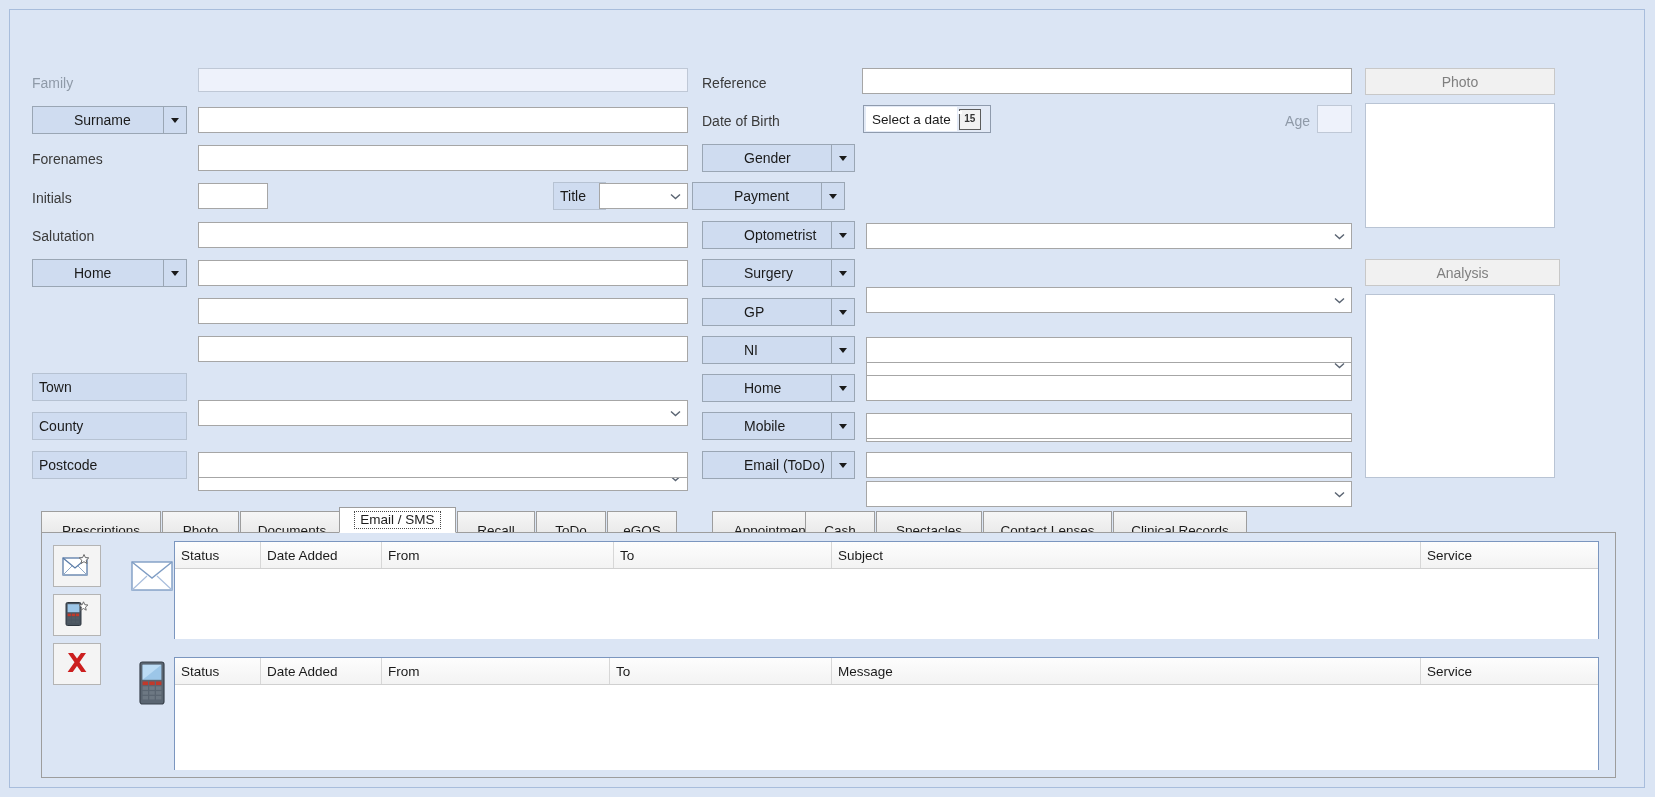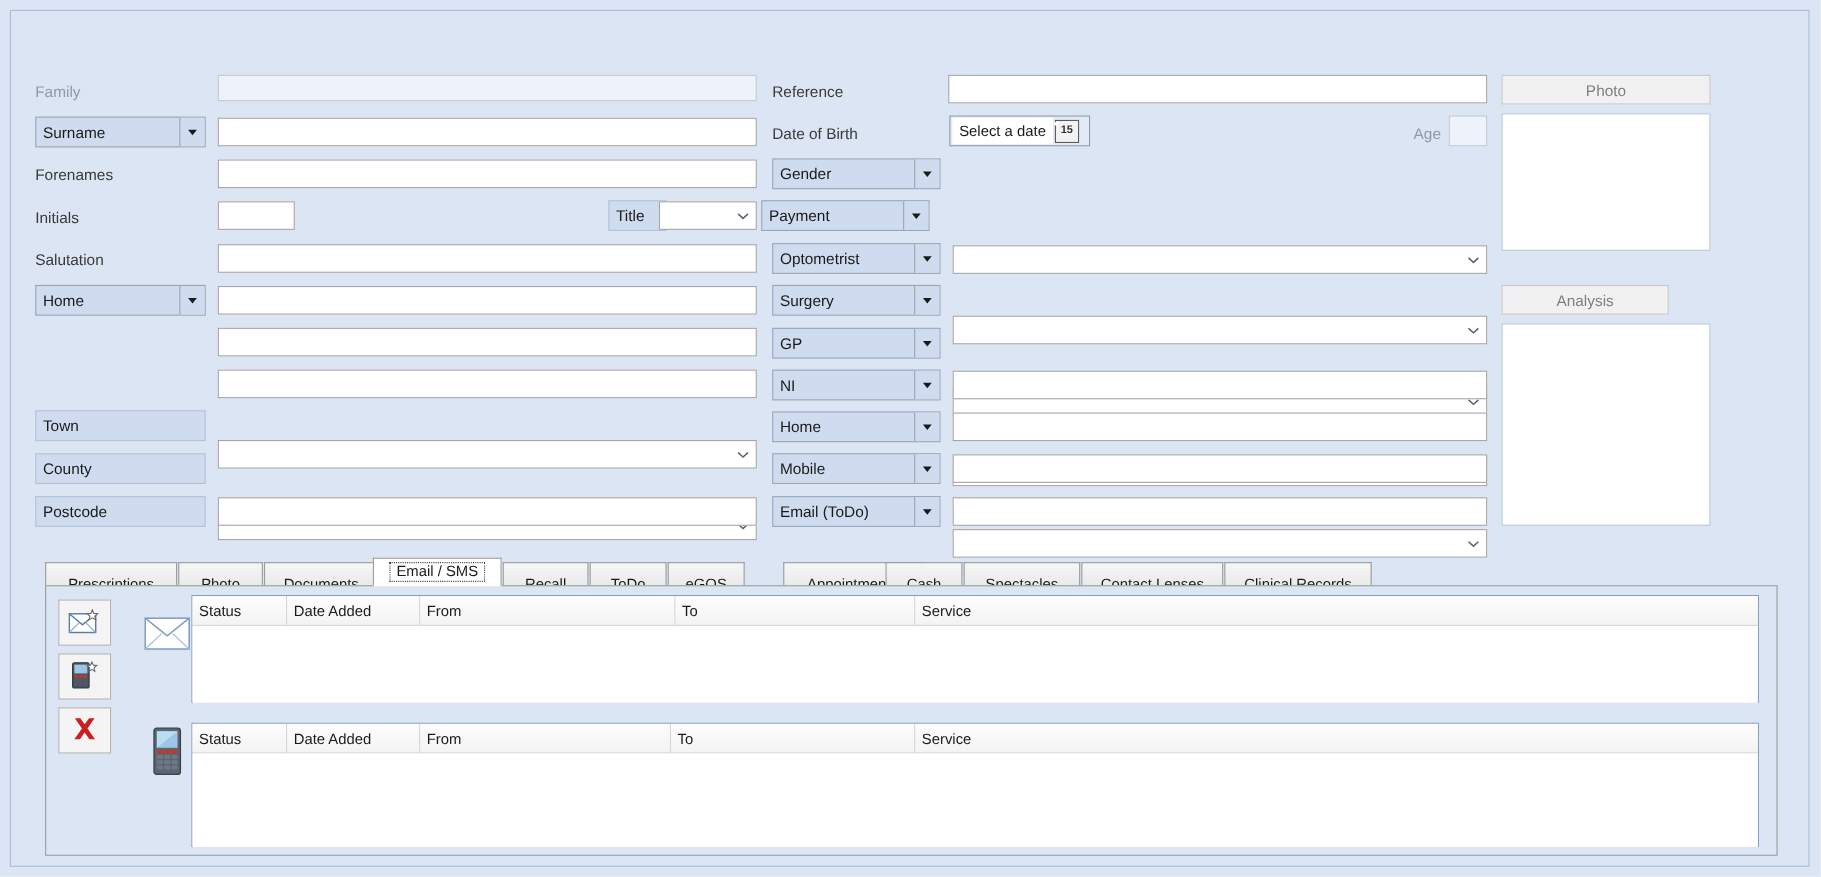--- a/index.html
+++ b/index.html
@@ -34,21 +34,21 @@
   }
   .plainlabel.muted{color:#8f9aa8;}
   .plainlabel.right{justify-content:flex-end;}
 
   
   .lblbtn{
     background:#cfdcf0;
     border:1px solid #9aa6b4;
     display:flex;align-items:center;
     height:28px;
-    font-size:14px;color:#1a1a1a;
+    font-size:14px;color:#1a1a1a;padding-left:35px;
   }
   .lblbtn .lbltext{padding-left:6px;flex:1;white-space:nowrap;overflow:hidden;}
   .lblbtn .arrowcell{
     width:22px;height:100%;
     border-left:1px solid #9aa6b4;
     display:flex;align-items:center;justify-content:center;
     background:#cfdcf0;
   }
   .lblbtn .arrowcell .tri{
     width:0;height:0;
@@ -414,21 +414,21 @@
           <i class="tri"></i>
         </span>
   </div>
   <input class="abs tin" style="left: 856px; top: 442px; width: 486px;" value="">
 
   <div class="abs panelhdr" style="left:1355px;top:58px;width:190px;">
     <span>Photo</span>
   </div>
   <div class="abs panelbox" style="left:1355px;top:93px;width:190px;height:125px;"></div>
 
-  <div class="abs panelhdr" style="left:1355px;top:249px;width:152px;">
+  <div class="abs panelhdr" style="left:1355px;top:249px;width:195px;">
     <span>Analysis</span>
   </div>
   <div class="abs panelbox" style="left:1355px;top:284px;width:190px;height:184px;"></div>
 
   <div id="tabstrip">
     <div class="tab" style="left:0px;width:120px;">
       <span class="tablbl">Prescriptions</span>
         </div>
     <div class="tab" style="left:121px;width:77px;">
       <span class="tablbl">Photo</span>
@@ -534,30 +534,32 @@
     </div>
 
   </div>
 
   <div class="abs grid" style="left:164px;top:531px;width:1425px;height:98px;">
     <div class="gridhdr">
       <div class="gcell" style="width:86px;">Status</div>
       <div class="gcell" style="width:121px;">Date Added</div>
       <div class="gcell" style="width:232px;">From</div>
       <div class="gcell" style="width:218px;">To</div>
+      <div class="gcell" style="width:589px;">Subject</div>
       <div class="gcell" style="width:177px;">Service</div>
     </div>
     <div class="gridbody" style="height:70px;"></div>
   </div>
 
   <div class="abs grid" style="left:164px;top:647px;width:1425px;height:113px;">
     <div class="gridhdr">
       <div class="gcell" style="width:86px;">Status</div>
       <div class="gcell" style="width:121px;">Date Added</div>
       <div class="gcell" style="width:228px;">From</div>
       <div class="gcell" style="width:222px;">To</div>
+      <div class="gcell" style="width:589px;">Message</div>
       <div class="gcell" style="width:177px;">Service</div>
     </div>
     <div class="gridbody" style="height:85px;"></div>
   </div>
 
 </div>
 </div>
 
 </body></html>

